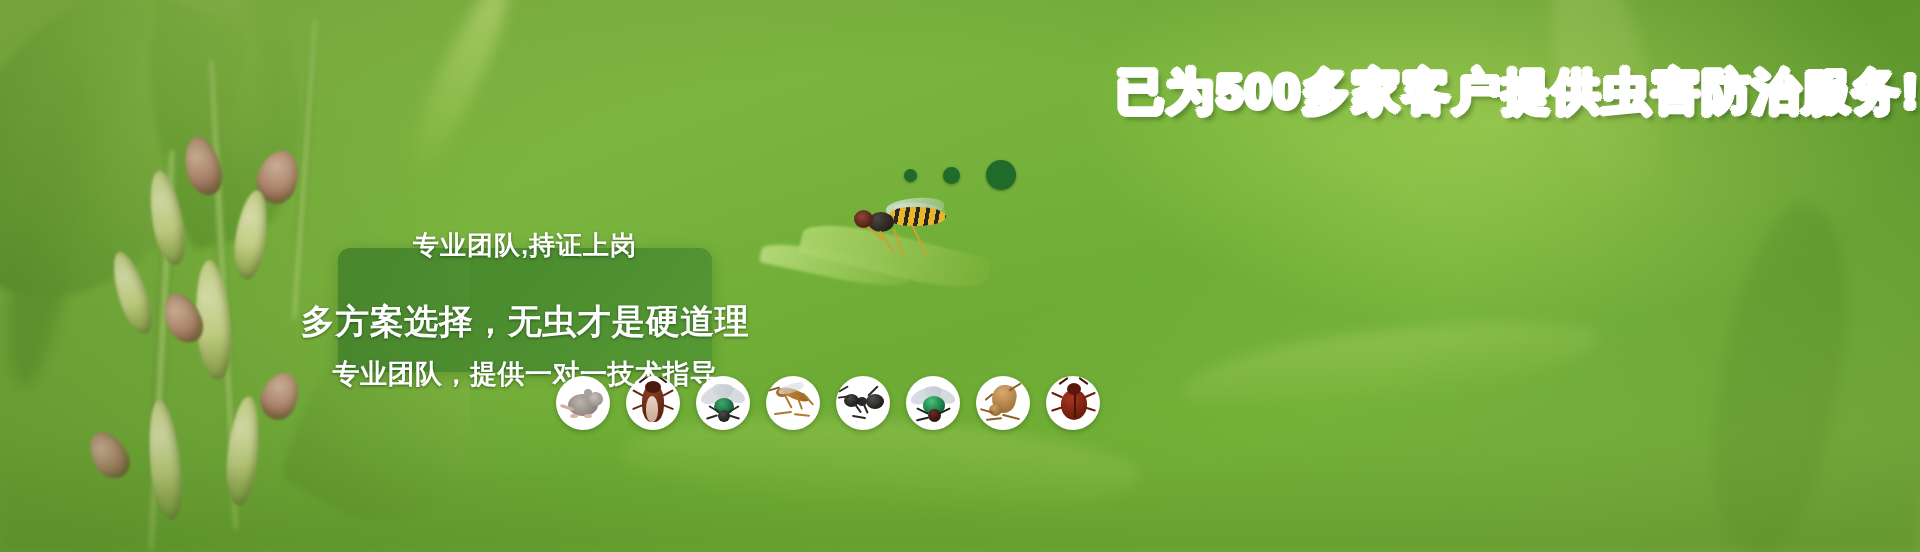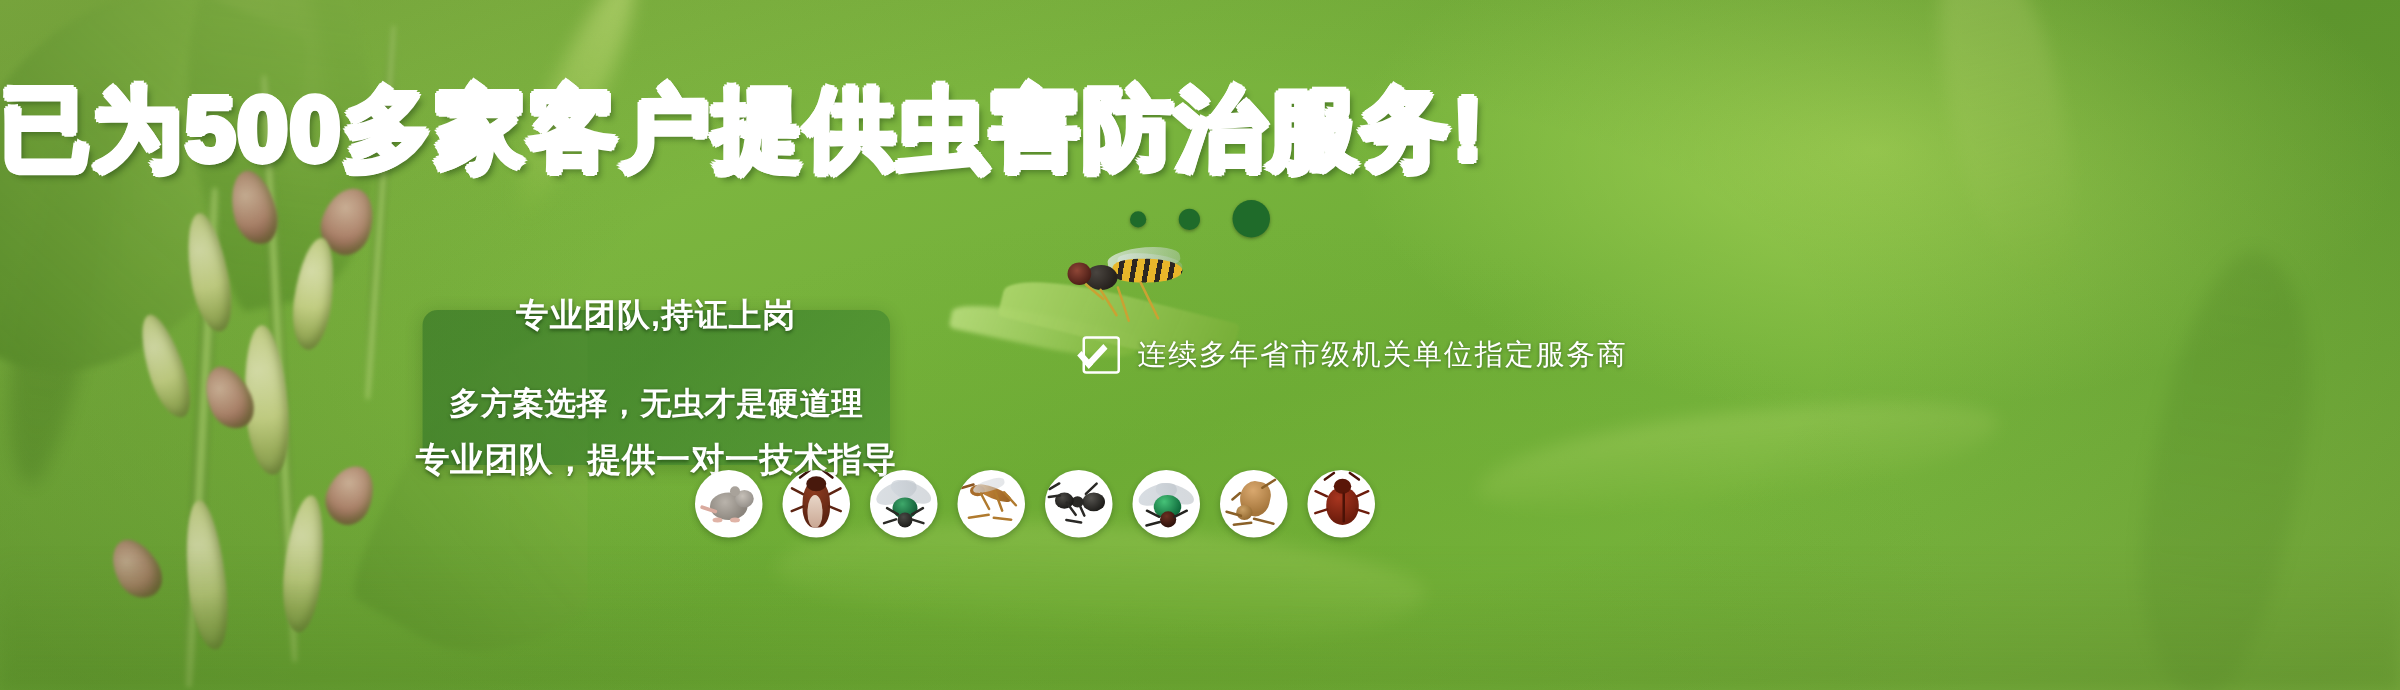--- a/index.html
+++ b/index.html
@@ -24,22 +24,22 @@
   .plant{position:absolute;left:0;top:0;width:470px;height:552px;overflow:hidden;}
   .stem{position:absolute;background:linear-gradient(90deg,rgba(90,140,40,.85),rgba(175,215,110,.95),rgba(95,145,45,.8));border-radius:40%;filter:blur(2.2px);}
   .bud{position:absolute;border-radius:52% 48% 45% 55%/58% 60% 40% 42%;
        background:radial-gradient(circle at 35% 30%,#e4e9b4,#cfd98c 45%,#a8b964 75%,#8aa04e);
        box-shadow:inset -3px -4px 7px rgba(90,110,40,.5);filter:blur(1.1px);}
   .bud.red{background:radial-gradient(circle at 38% 32%,#d8b8a0,#b98a74 50%,#8d5f4c 85%);}
   .leafbig{position:absolute;background:linear-gradient(200deg,rgba(150,200,80,.95),rgba(95,150,45,.9));
            border-radius:60% 10% 60% 10%/60% 40% 60% 40%;filter:blur(3px);}
 
   
-  .headline{position:absolute;left:0;right:0;top:68px;text-align:left;
-    font-size:72px;font-weight:bold;letter-spacing:2px;line-height:1;
+  .headline{position:absolute;left:0;right:0;top:68px;text-align:right;
+    font-size:48px;font-weight:bold;letter-spacing:2px;line-height:1;
     color:#2a6f2a;
     text-shadow:
       -2px -2px 0 #ffffff, 2px -2px 0 #ffffff, -2px 2px 0 #ffffff, 2px 2px 0 #ffffff,
       -3px 0 0 #ffffff, 3px 0 0 #ffffff, 0 -3px 0 #ffffff, 0 3px 0 #ffffff,
       4px 5px 5px rgba(20,50,10,.45);
     white-space:nowrap;
   }
   .headline .hl-inner{
     background:linear-gradient(180deg,#4f9c3f 0%,#2e7330 40%,#1d5a24 70%,#2f7a31 100%);
     -webkit-background-clip:text;background-clip:text;color:transparent;
@@ -53,21 +53,21 @@
   .dot.l{width:30px;height:30px;}
 
   
   .panel{position:absolute;left:338px;top:248px;width:374px;height:124px;border-radius:12px;
     background:linear-gradient(135deg,rgba(46,110,36,.62),rgba(58,126,42,.72) 45%,rgba(70,140,50,.62));
     box-shadow:0 3px 14px rgba(20,50,10,.22);}
   .panel-lines{position:absolute;left:338px;top:248px;width:374px;height:124px;
     display:flex;flex-direction:column;justify-content:center;align-items:center;gap:11px;}
   .pl{color:#ffffff;font-weight:bold;white-space:nowrap;text-shadow:0 1px 3px rgba(10,40,5,.55);}
   .pl1{font-size:26px;letter-spacing:1px;}
-  .pl2{font-size:25px;letter-spacing:.5px;margin-top:25px;}
+  .pl2{font-size:34px;letter-spacing:.5px;margin-top:25px;}
   .pl3{font-size:27px;letter-spacing:.5px;}
   
   .panel-lines{overflow:visible;}
 
   
   .fly{position:absolute;left:846px;top:196px;width:120px;height:66px;}
   .fly .thorax{position:absolute;left:22px;top:16px;width:26px;height:20px;border-radius:50%;
     background:radial-gradient(circle at 35% 30%,#4a4540,#26211d 70%);}
   .fly .head{position:absolute;left:8px;top:14px;width:19px;height:18px;border-radius:50%;
     background:radial-gradient(circle at 40% 35%,#8f4636,#4b1d16 75%);}
@@ -175,24 +175,20 @@
     <div class="abdomen"></div>
     <div class="thorax"></div>
     <div class="head"></div>
     <div class="leg" style="left:34px;top:34px;width:26px;transform:rotate(58deg);"></div>
     <div class="leg" style="left:48px;top:32px;width:30px;transform:rotate(72deg);"></div>
     <div class="leg" style="left:66px;top:28px;width:34px;transform:rotate(64deg);"></div>
     <div class="leg" style="left:22px;top:30px;width:20px;transform:rotate(40deg);"></div>
   </div>
 
   <div class="bullets">
-    <div class="bullet">
-      <div class="chk"></div>
-      <div class="bullet-text">连续多年省市级机关单位指定服务商</div>
-    </div>
   </div>
 
   <div class="pests">
 
     <div class="pest">
         <div class="art">
       <div class="p-body" style="left:12px;top:18px;width:30px;height:22px;background:radial-gradient(circle at 40% 35%,#b9b3ab,#8b857d 70%);"></div>
       <div class="p-body" style="left:32px;top:16px;width:15px;height:14px;background:radial-gradient(circle at 40% 35%,#c6c0b8,#95908a 75%);"></div>
       <div class="p-body" style="left:28px;top:13px;width:8px;height:8px;background:#a8a29a;"></div>
       <div class="p-line" style="left:4px;top:30px;width:14px;height:3px;background:#d9aa9e;transform:rotate(18deg);"></div>

